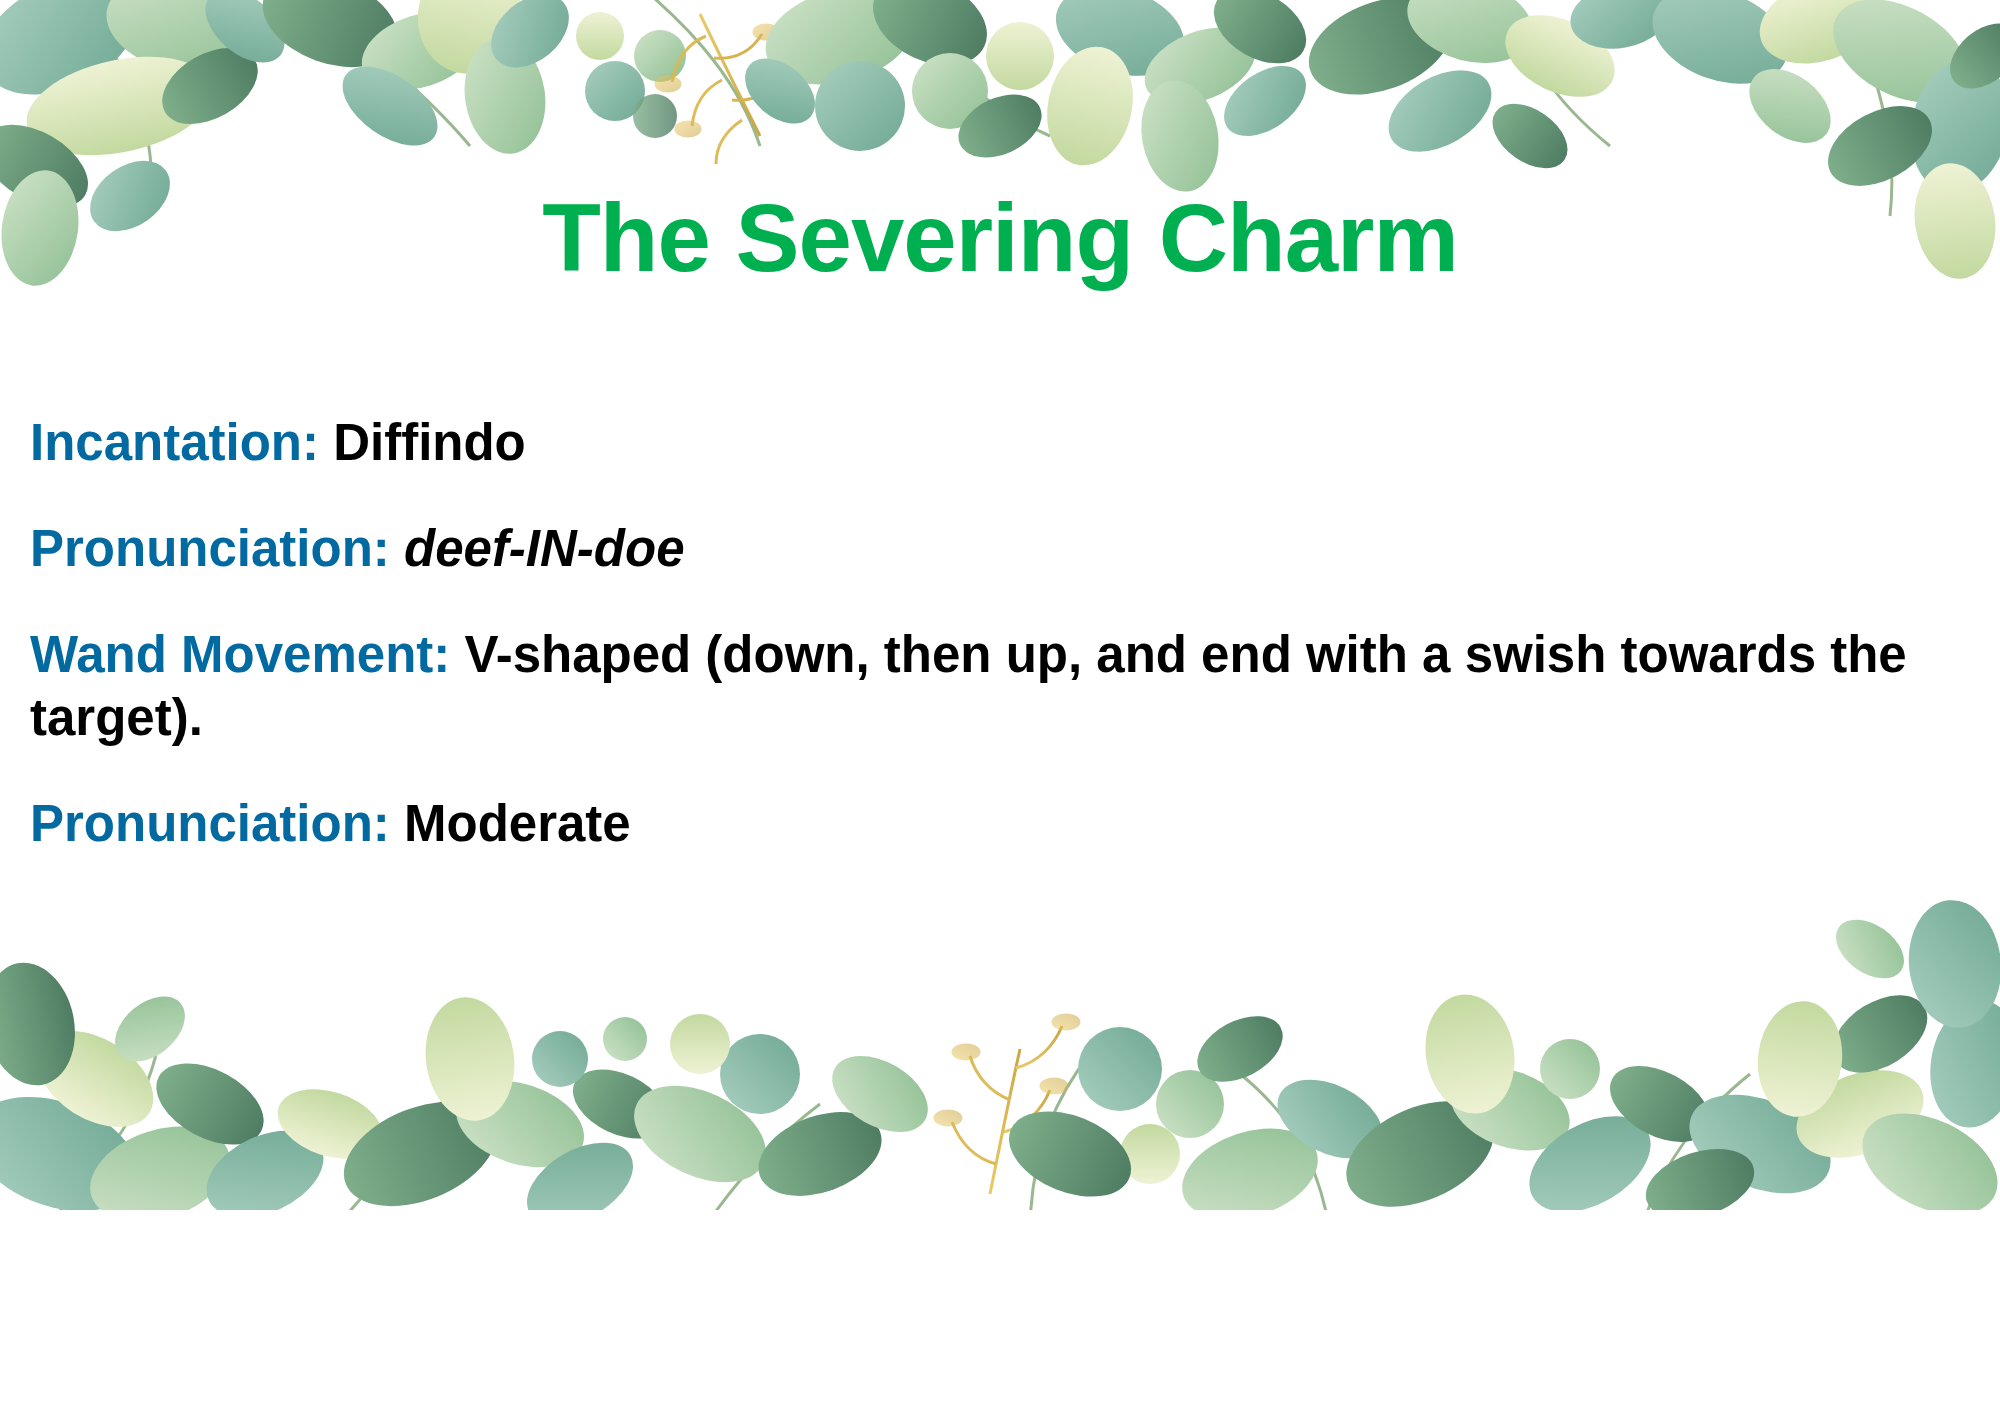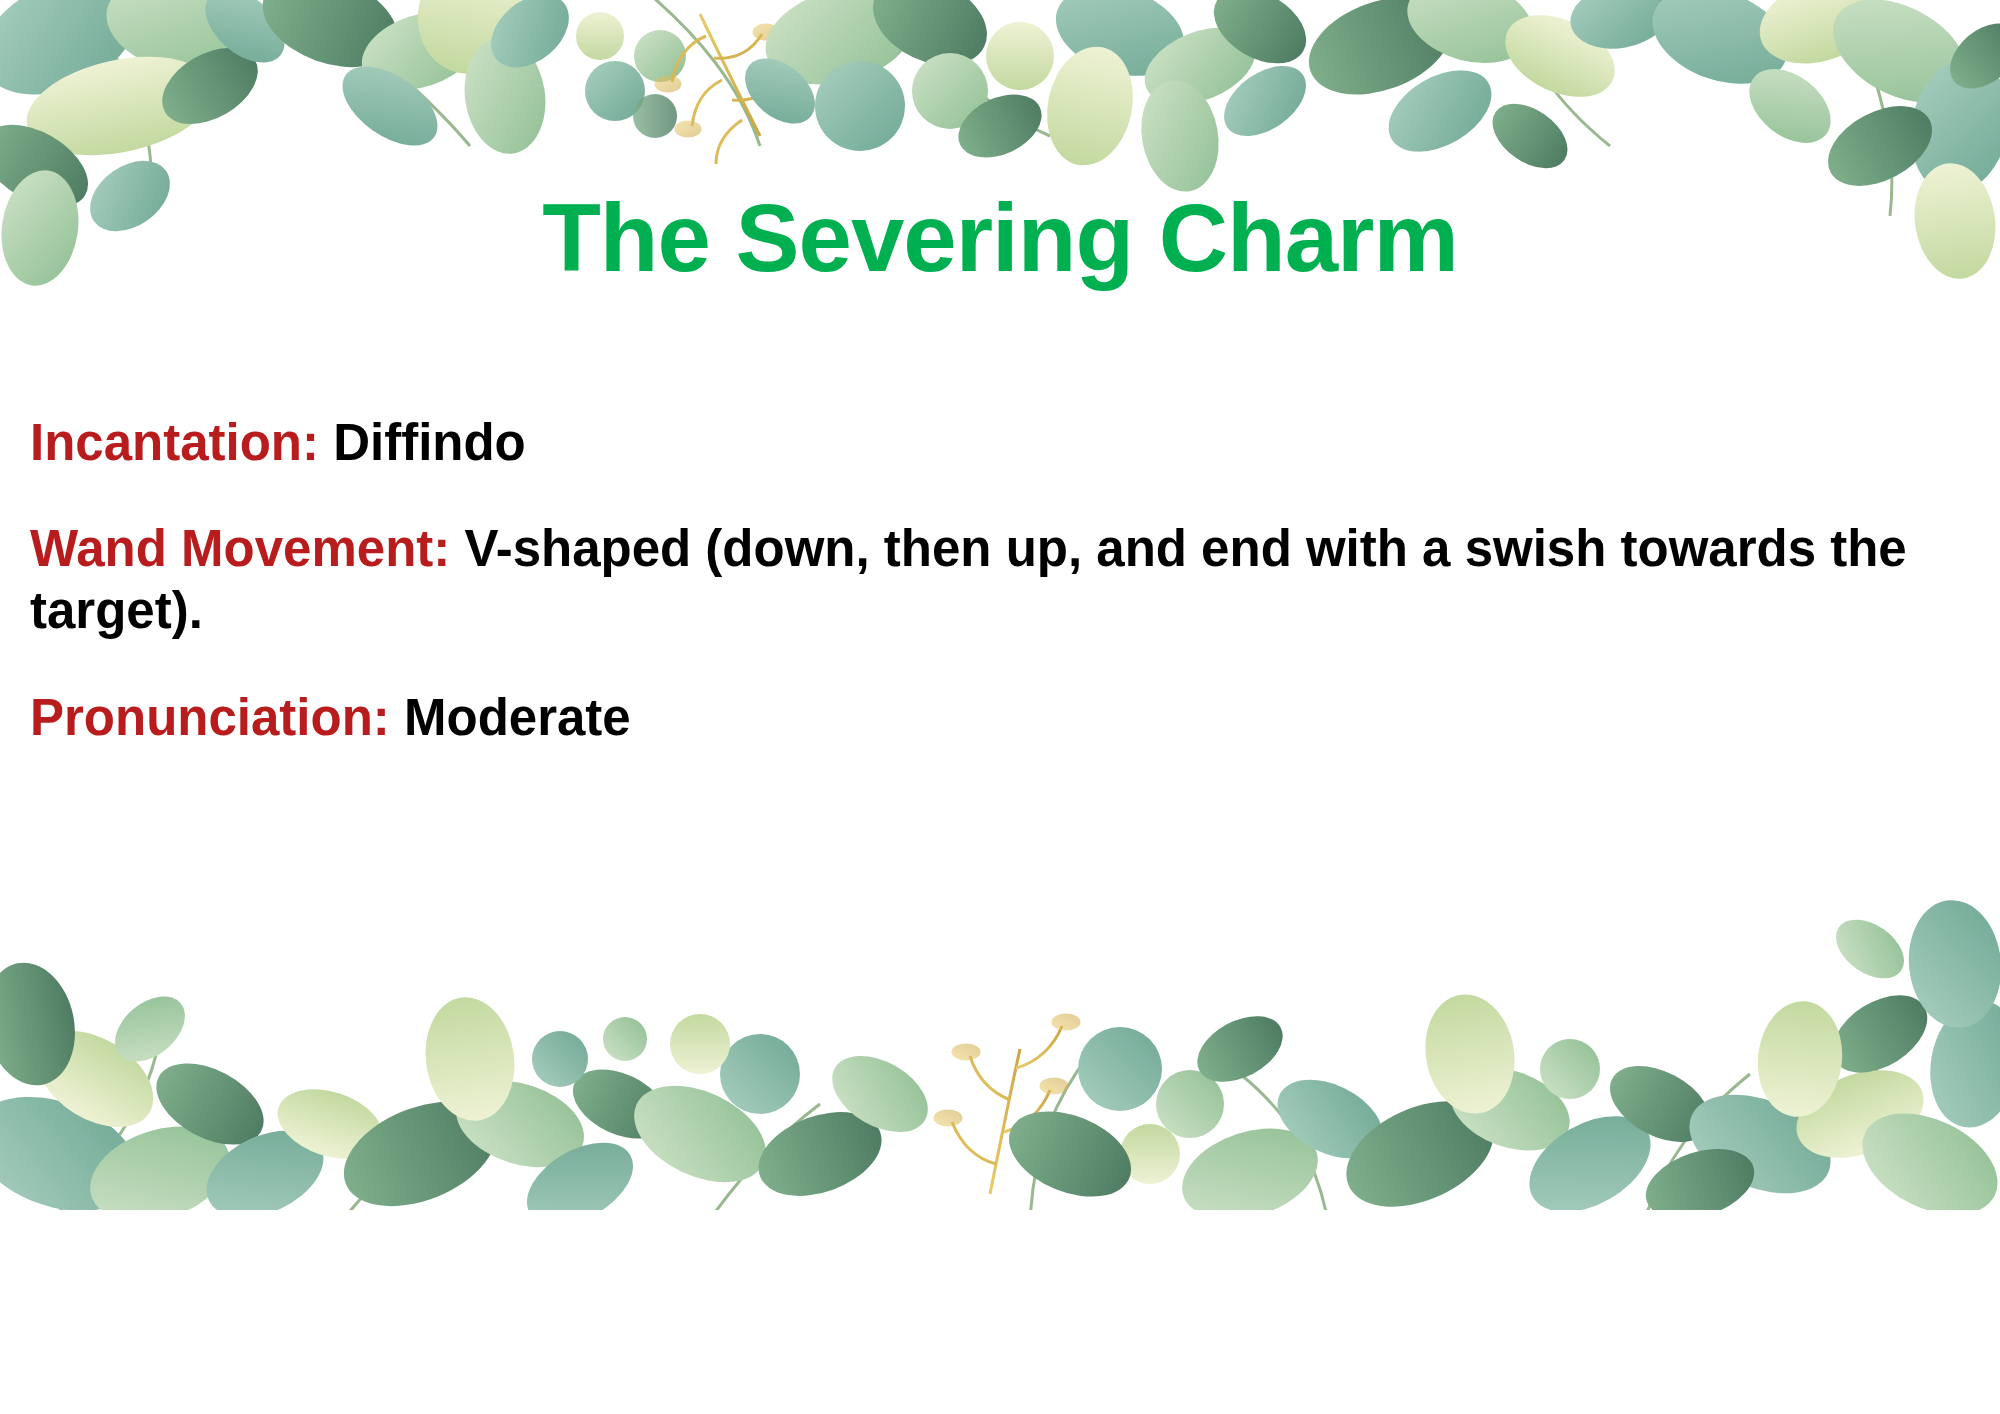--- a/index.html
+++ b/index.html
@@ -58,21 +58,21 @@
   }
   .line {
     font-size: 51px;
     font-weight: bold;
     color: #000000;
     line-height: 1.22;
     margin-bottom: 44px;
   }
   .line:last-child { margin-bottom: 0; }
   .label {
-    color: #b91c1c;
+    color: #0369a1;
   }
   .value {
     color: #000000;
   }
   .value.italic {
     font-style: italic;
   }
   .line-wand {
     max-width: 1900px;
   }
@@ -200,20 +200,24 @@
 
     <div class="title">The Severing Charm</div>
 
     <div class="lines">
 
       <div class="line">
         <span class="label">Incantation:</span>
         <span class="value">Diffindo</span>
       </div>
 
+      <div class="line">
+        <span class="label">Pronunciation:</span>
+        <span class="value italic">deef-IN-doe</span>
+      </div>
 
       <div class="line line-wand">
         <span class="label">Wand Movement:</span>
         <span class="value">V-shaped (down, then up, and end with a swish towards the target).</span>
       </div>
 
 
       <div class="line">
         <span class="label">Pronunciation:</span>
         <span class="value">Moderate</span>

